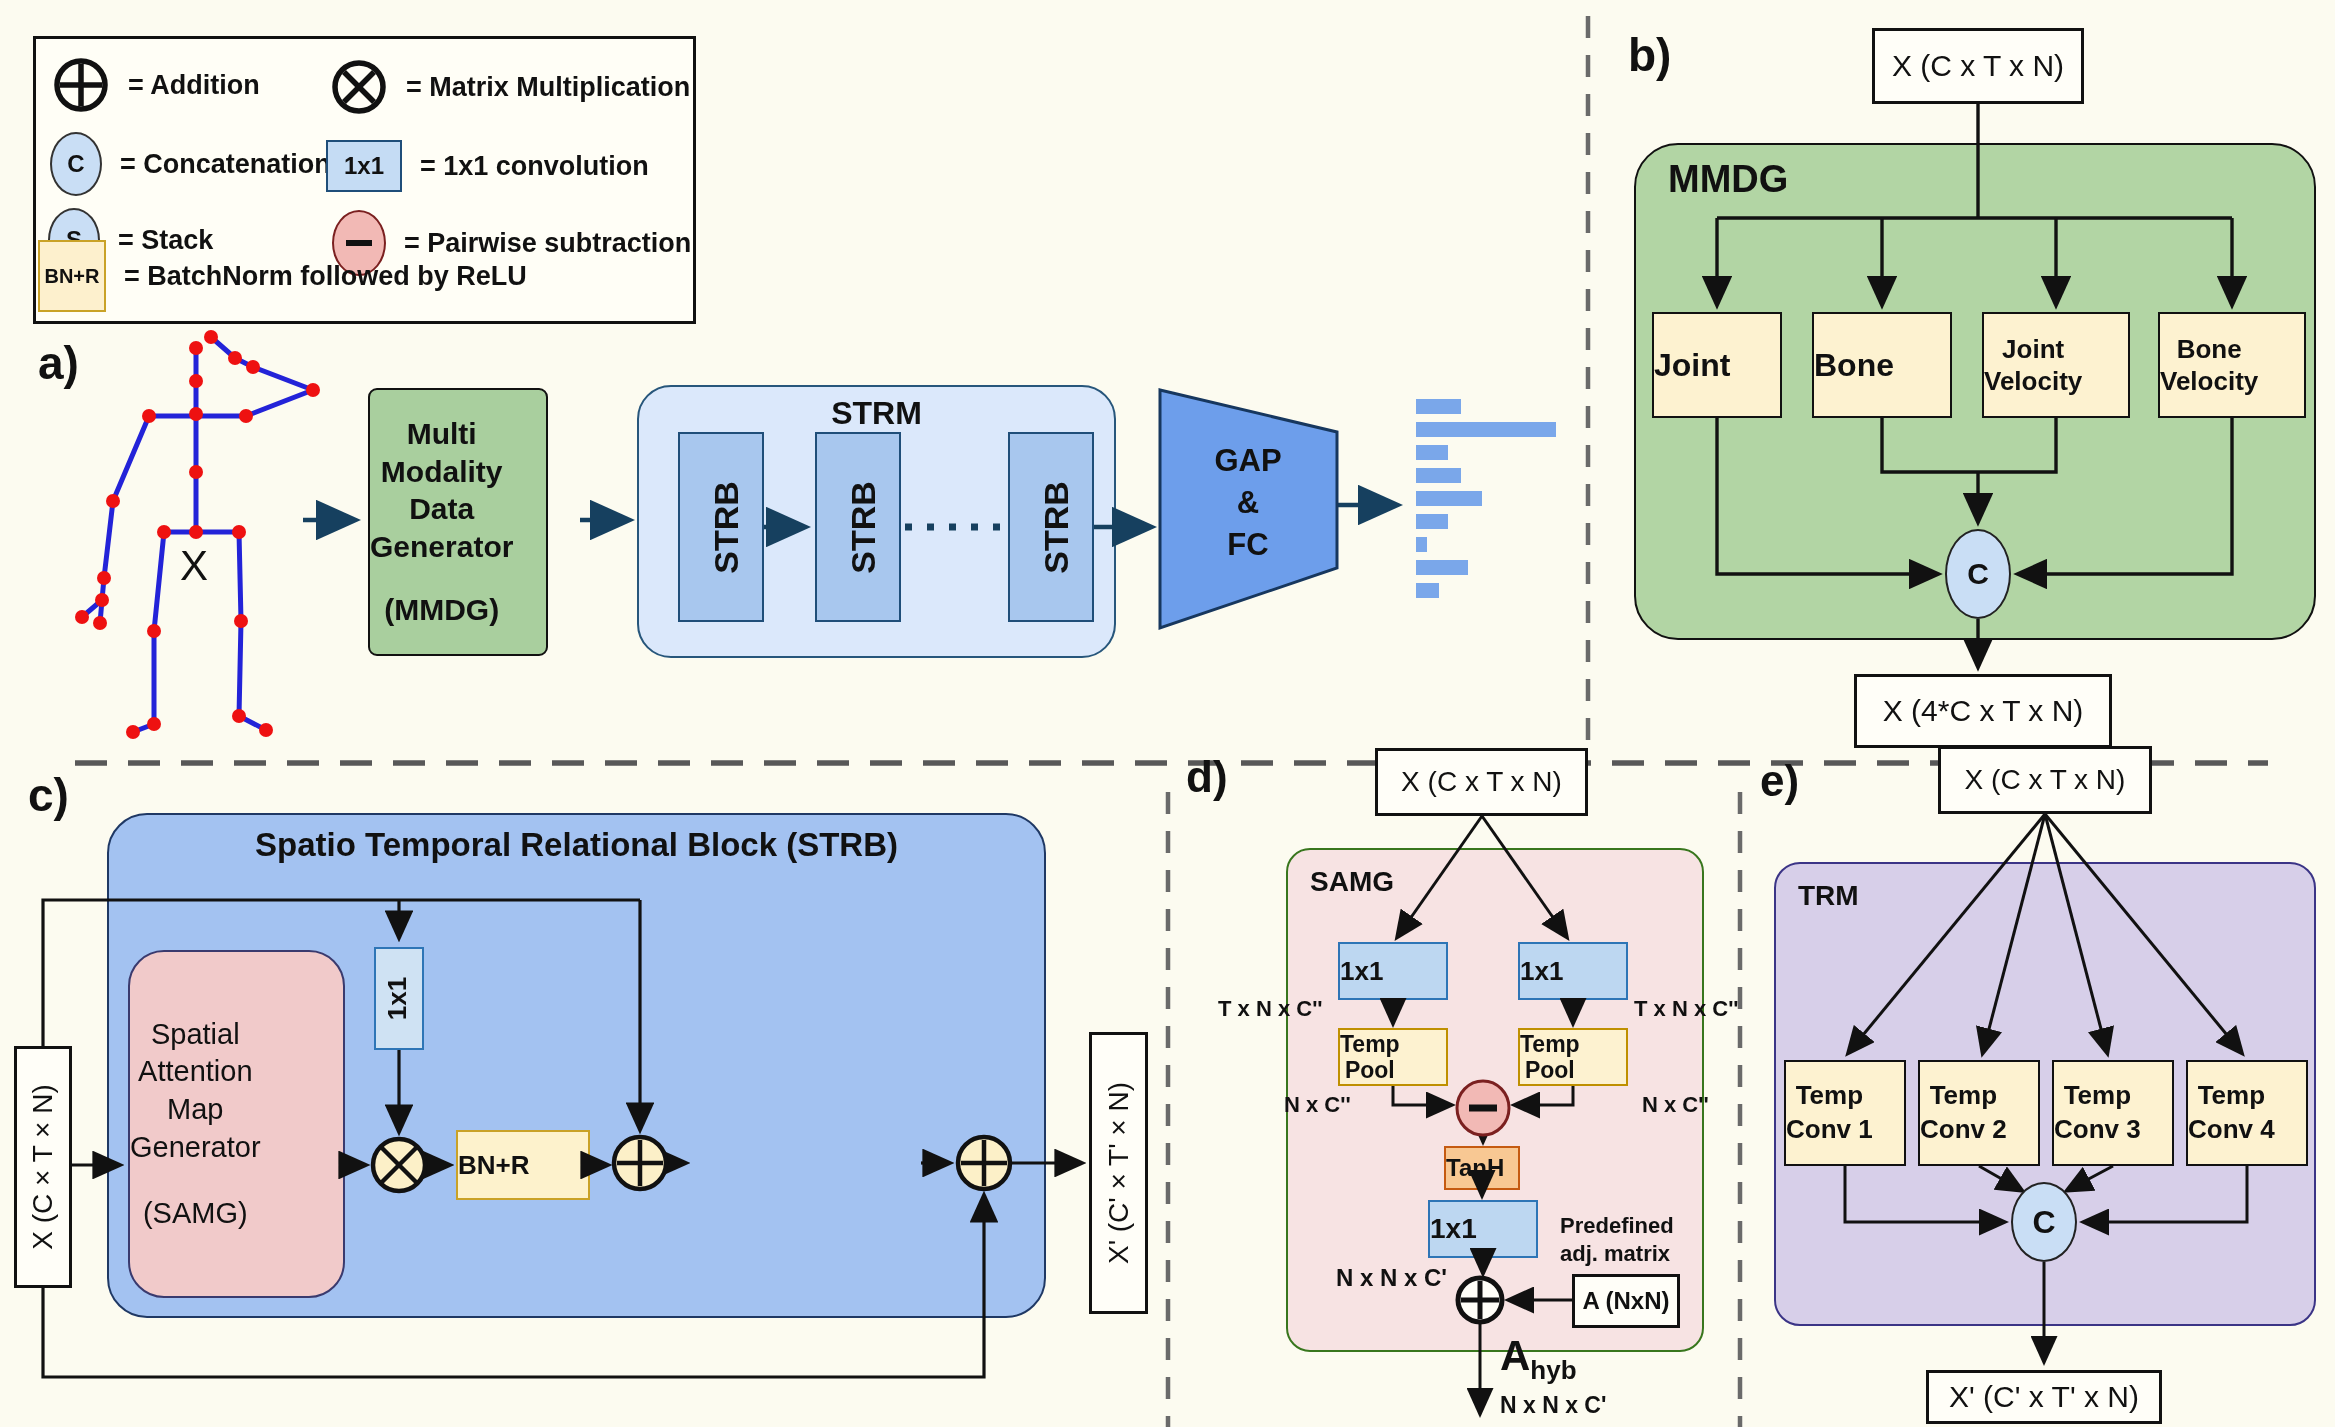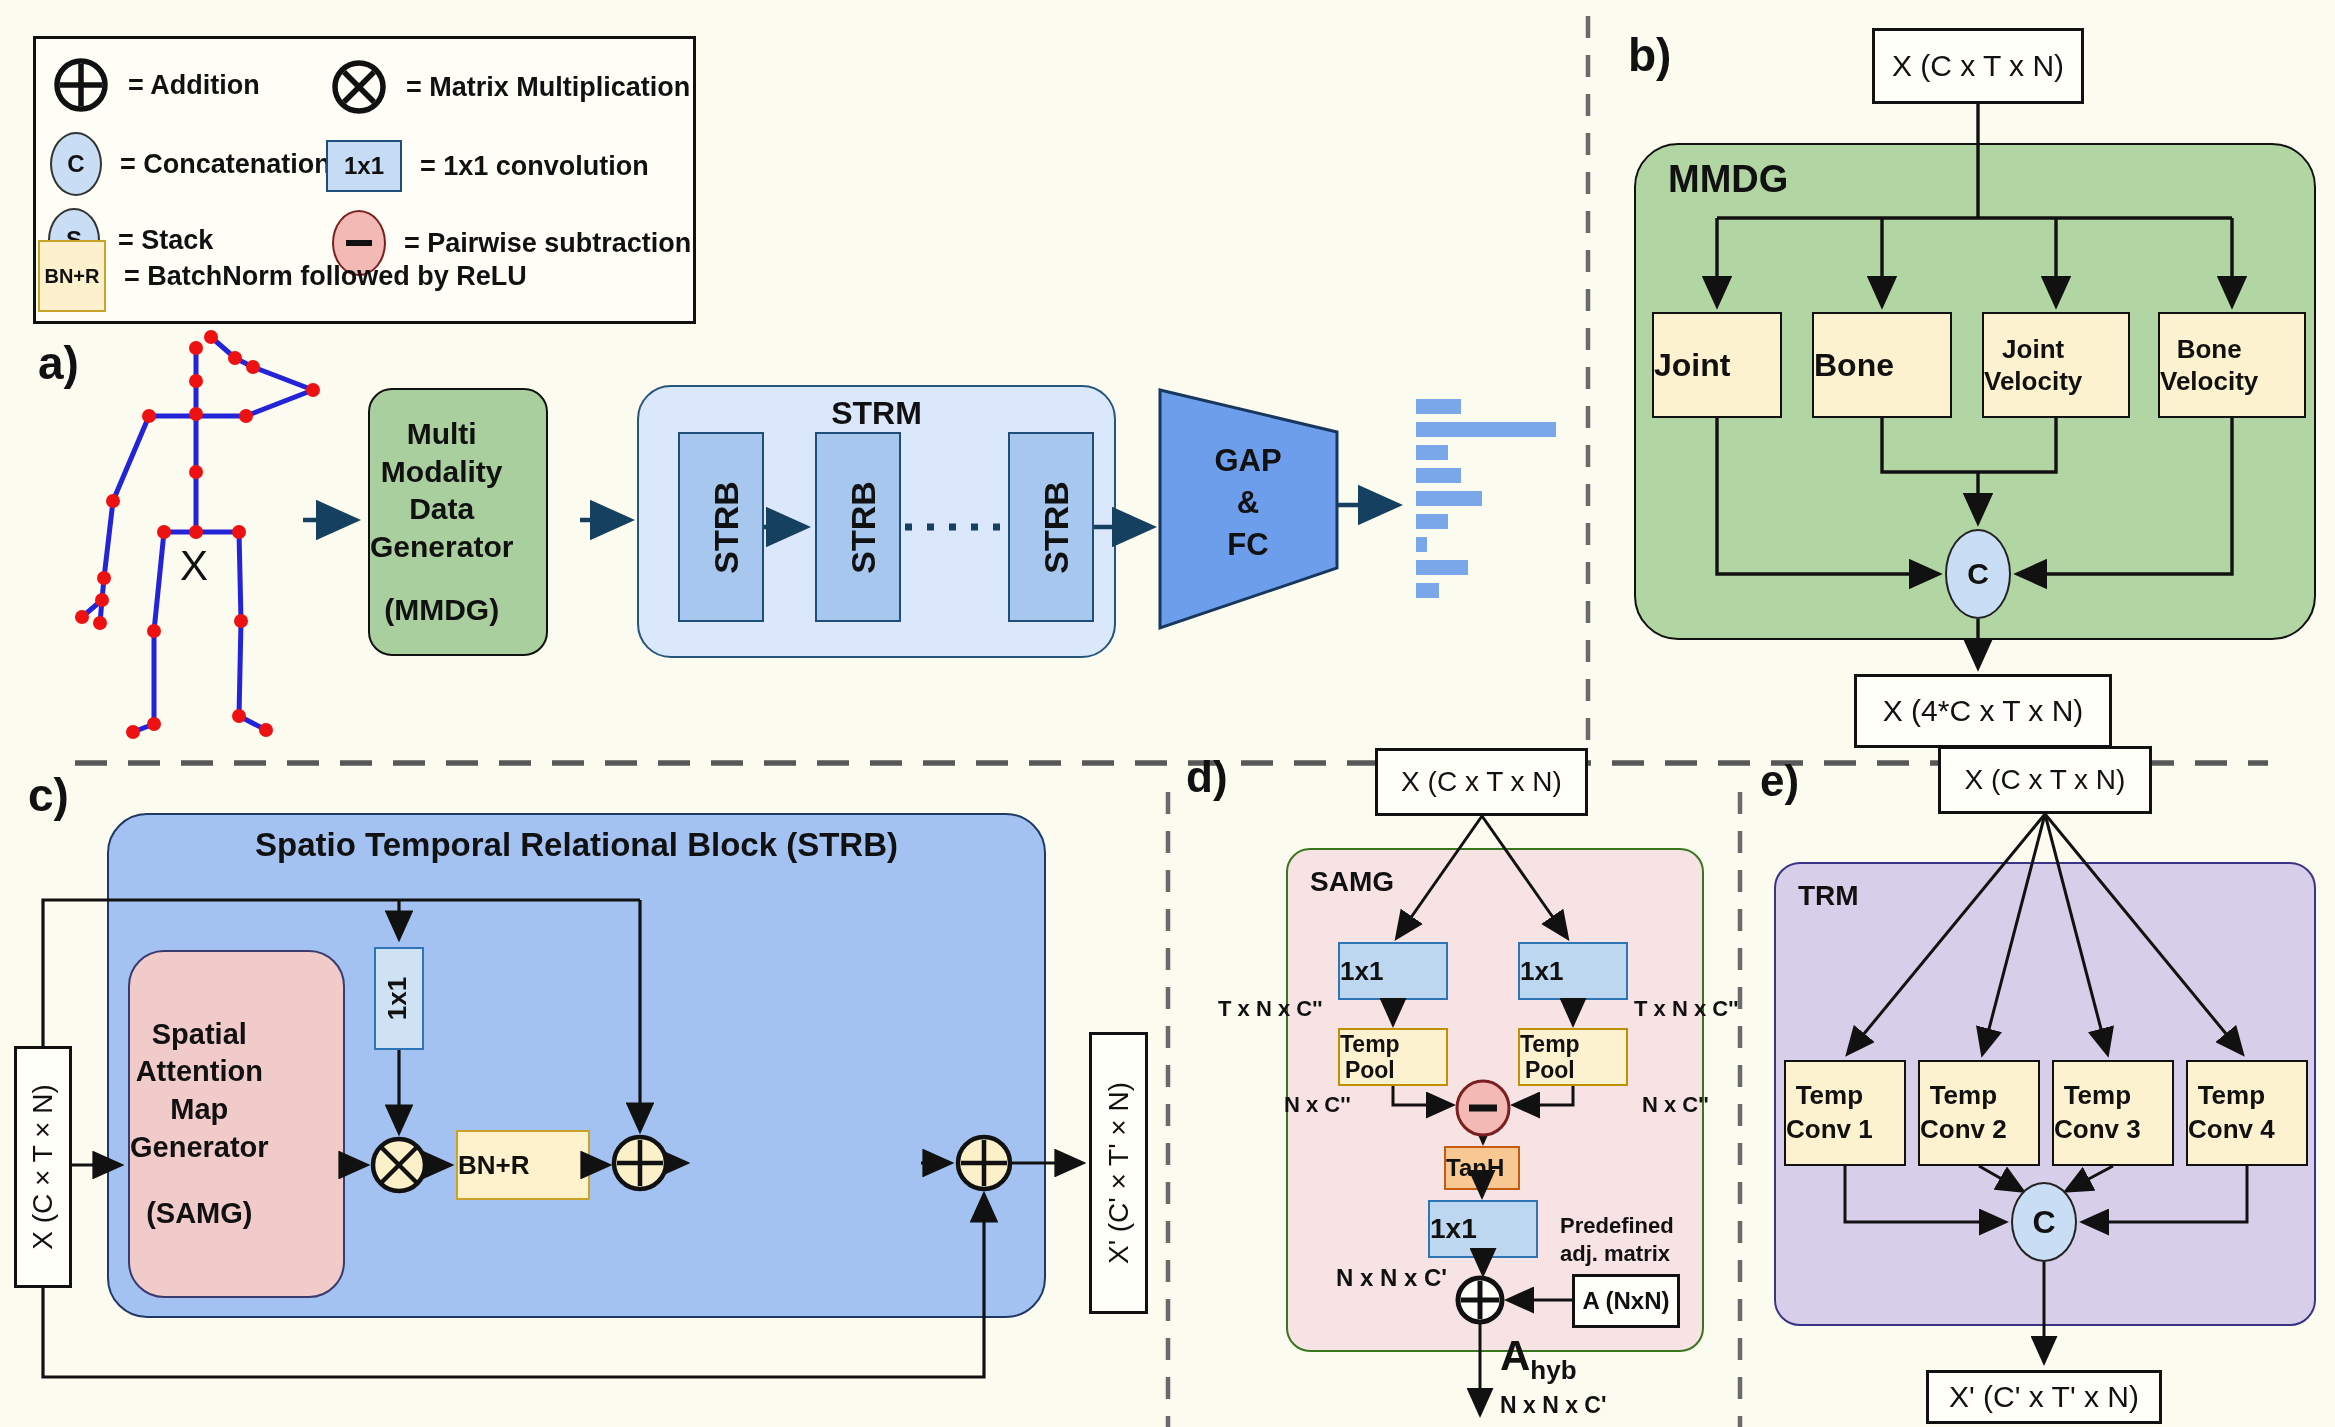--- a/index.html
+++ b/index.html
@@ -22,21 +22,21 @@
   .yellowbox{background:#fdf2d0;border:2.5px solid #111;}
   .dimlbl{position:absolute;font-weight:bold;font-size:22px;z-index:3;white-space:nowrap;}
 </style>
 </head>
 <body>
 
 <div class="stage">
 
   <div class="panelbox" style="left:33px;top:36px;width:663px;height:288px;background:#fffef6;border:3.5px solid #111;z-index:1;"></div>
 
-  <div class="panelbox ctr" style="left:368px;top:388px;width:180px;height:268px;background:#a9cf9e;border:2.5px solid #111;border-radius:24px;z-index:1;">
+  <div class="panelbox ctr" style="left:368px;top:388px;width:180px;height:268px;background:#a9cf9e;border:2.5px solid #111;border-radius:9px;z-index:1;">
     <div style="font-size:30px;font-weight:bold;line-height:1.25;">
       <div class="pre">Multi
 Modality
 Data
 Generator</div>
       <div class="pre" style="margin-top:26px;">(MMDG)</div>
     </div>
   </div>
 
   <div class="panelbox" style="left:637px;top:385px;width:479px;height:273px;background:#dbe8fb;border:2.5px solid #27567b;border-radius:34px;z-index:1;"></div>
@@ -83,21 +83,21 @@
   </div>
   <div class="panelbox ctr yellowbox" style="left:2158px;top:312px;width:148px;height:106px;z-index:1;font-size:26px;font-weight:bold;line-height:1.25;">
     <span class="pre">Bone
 Velocity</span>
   </div>
 
   <div class="panelbox" style="left:107px;top:813px;width:939px;height:505px;background:#a3c2f1;border:2.5px solid #1f3864;border-radius:40px;z-index:1;"></div>
   <div class="lbl" style="left:107px;top:826px;width:939px;text-align:center;font-size:33px;">Spatio Temporal Relational Block (STRB)</div>
 
   <div class="panelbox ctr" style="left:128px;top:950px;width:217px;height:348px;background:#f1caca;border:2.5px solid #3a3a6e;border-radius:36px;z-index:1;">
-    <div style="font-size:29px;font-weight:bold;line-height:1.3;">
+    <div style="font-size:29px;font-weight:normal;line-height:1.3;">
       <div class="pre">Spatial
 Attention
 Map
 Generator</div>
       <div class="pre" style="margin-top:28px;">(SAMG)</div>
     </div>
   </div>
 
   <div class="panelbox ctr" style="left:374px;top:947px;width:50px;height:103px;background:#cfe2f3;border:2.5px solid #2e75b6;z-index:1;">
     <span class="rot" style="font-size:26px;font-weight:bold;">1x1</span>

